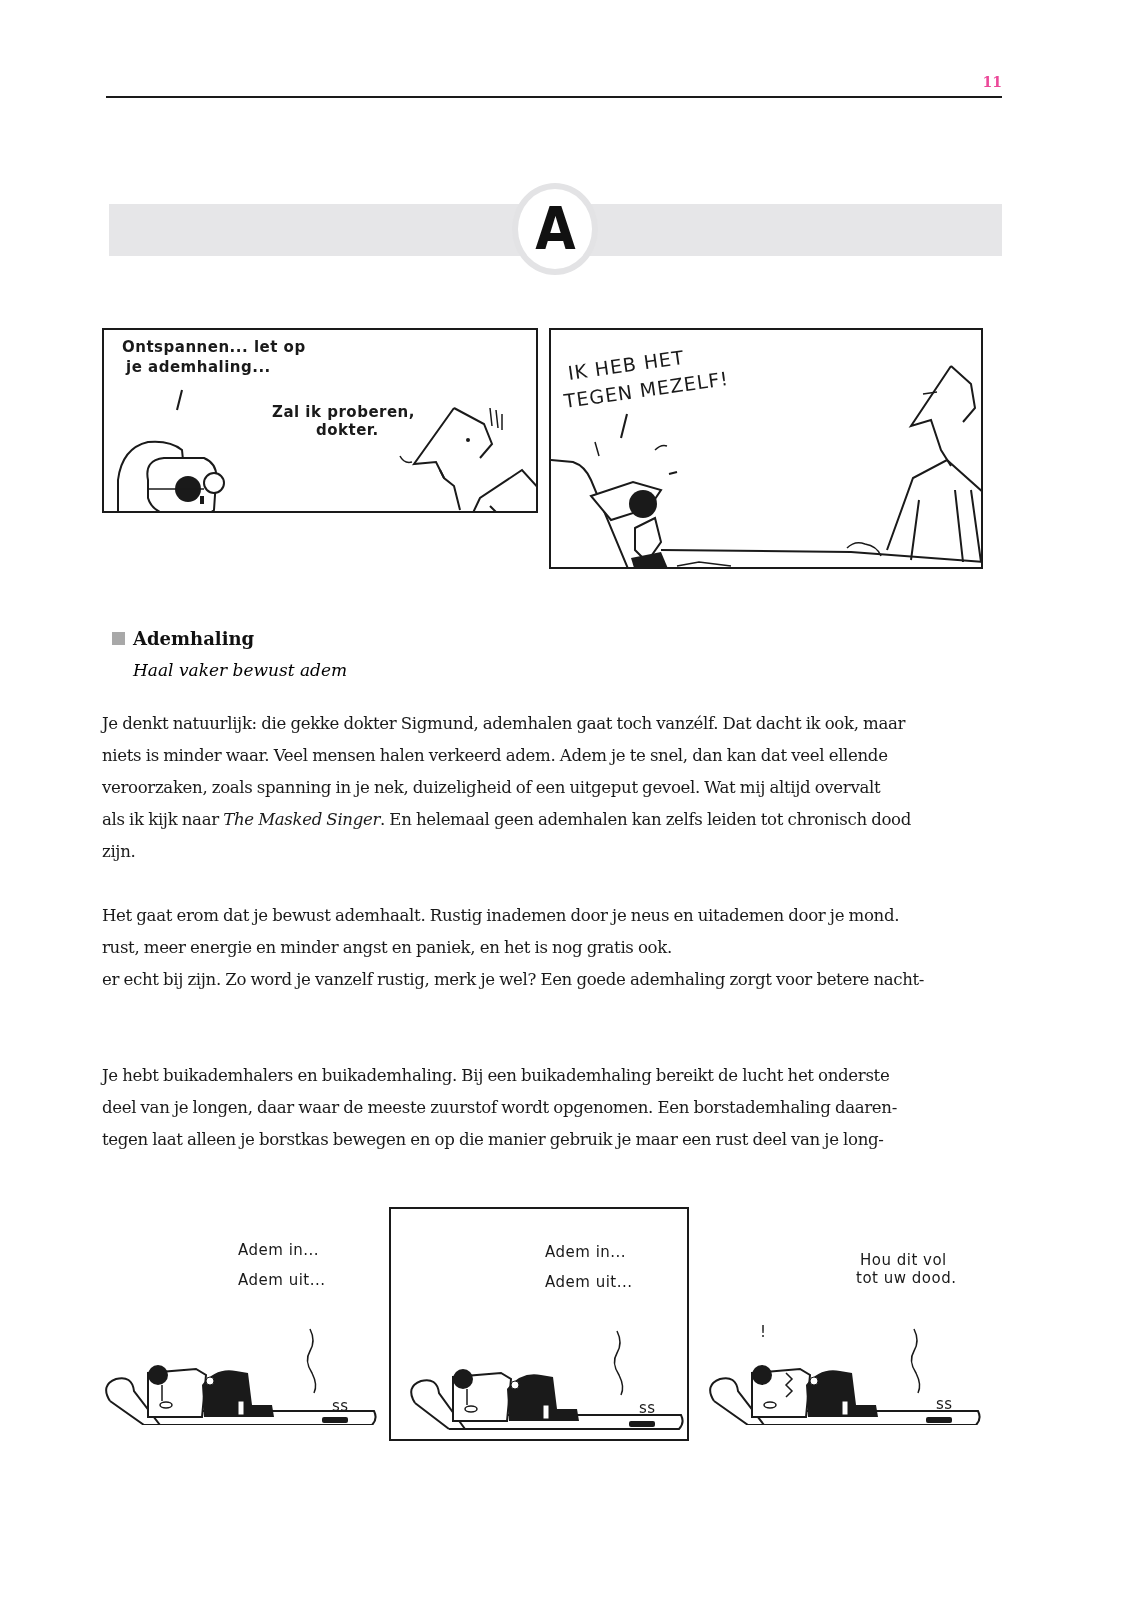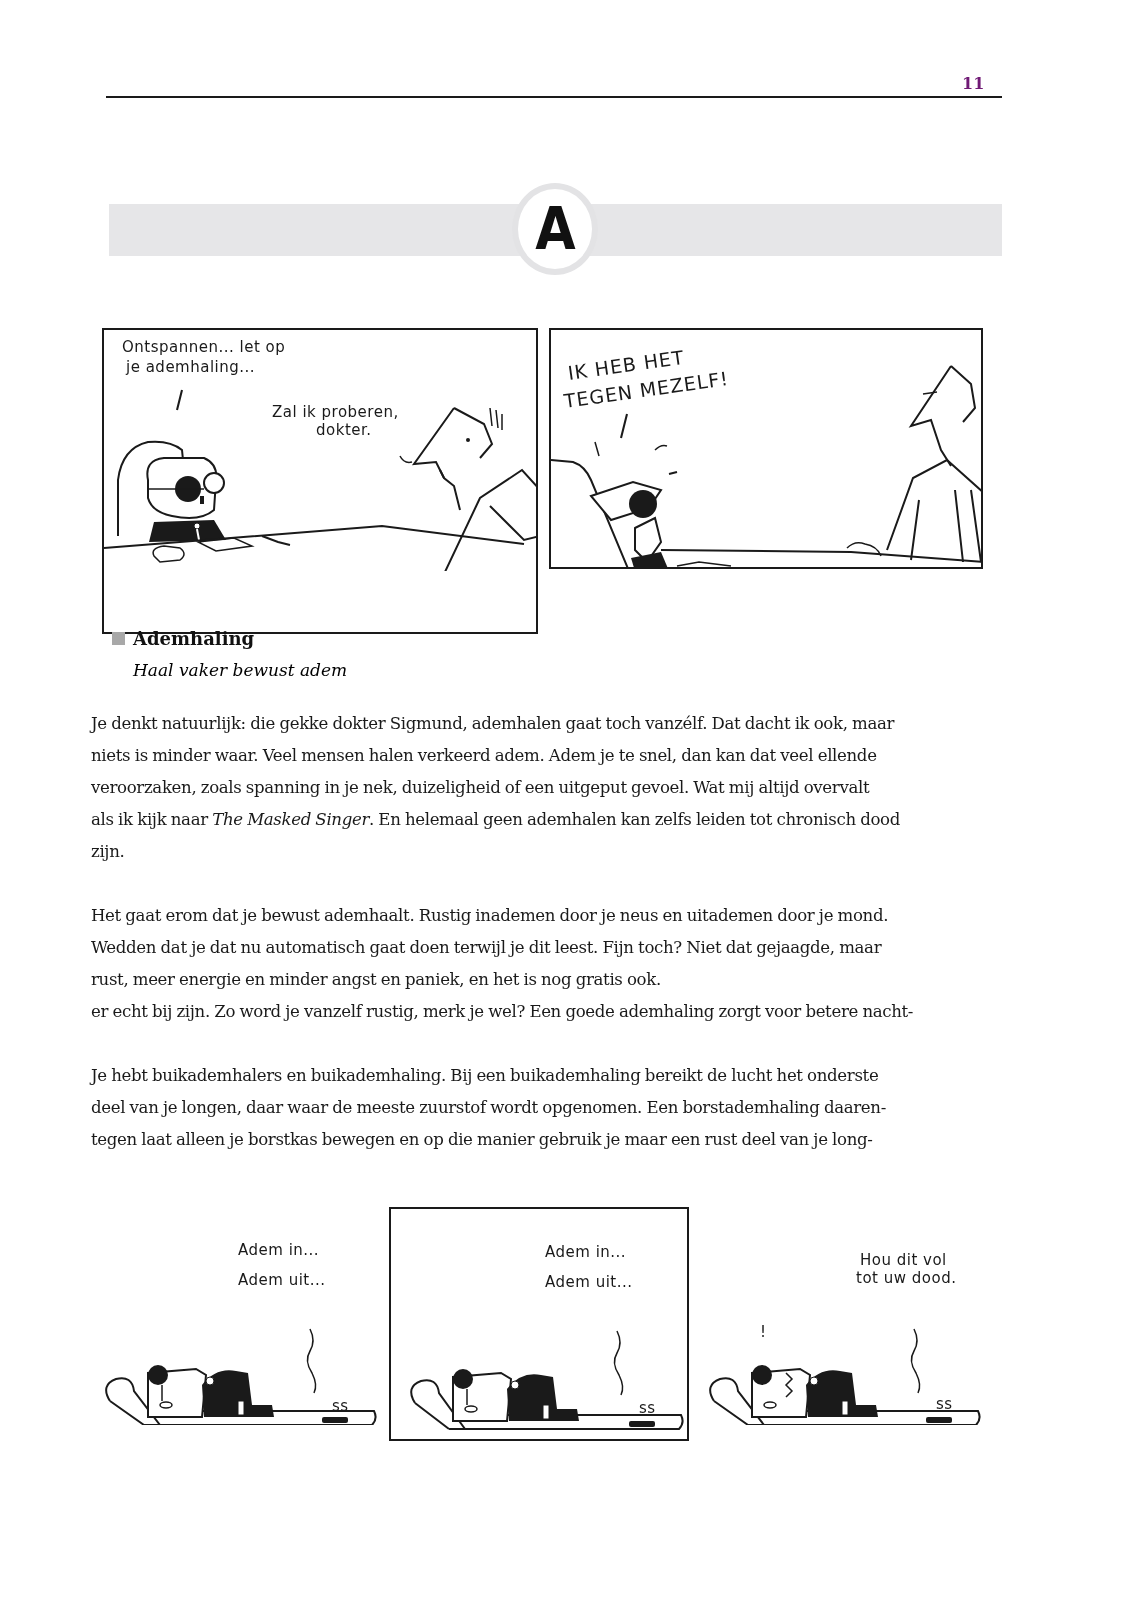--- a/index.html
+++ b/index.html
@@ -1,62 +1,62 @@
 <!DOCTYPE html>
 <html><head>
   <meta charset="utf-8">
   <style>
     html, body { margin: 0; padding: 0; background: #ffffff; }
     body { width: 1131px; height: 1600px; position: relative; overflow: hidden;
            font-family: "DejaVu Serif", serif; color: #1a1a1a; }
 
-    .page-number { position: absolute; top: 74px; left: 962px; width: 40px; text-align: left;
-                   font-family: "DejaVu Serif", serif; font-size: 16px; font-weight: bold; color: #701a75; }
+    .page-number { position: absolute; top: 74px; left: 962px; width: 40px; text-align: right;
+                   font-family: "DejaVu Serif", serif; font-size: 14px; font-weight: bold; color: #ec4899; }
     .header-rule { position: absolute; top: 96px; left: 106px; width: 896px; height: 2px; background: #1a1a1a; }
 
     .letter-band { position: absolute; top: 204px; left: 109px; width: 893px; height: 52px; background: #e6e6e8; }
     .letter-ring { position: absolute; top: 183px; left: 512px; width: 86px; height: 92px; border-radius: 50%;
                    background: #ffffff; border: 6px solid #e3e3e5; box-sizing: border-box;
                    display: flex; align-items: center; justify-content: center; }
     .letter-glyph { font-family: "DejaVu Sans", sans-serif; font-weight: bold; font-size: 58px; color: #111;
                     transform: scaleX(0.9); line-height: 1; }
 
     .panel { position: absolute; border: 2px solid #1a1a1a; background: #fff; overflow: hidden; box-sizing: border-box; }
     .panel svg { position: absolute; left: 0; top: 0; }
     .hand { font-family: "DejaVu Sans", sans-serif; font-size: 15px; fill: #1a1a1a; letter-spacing: 0.5px; }
     .hand-caps { font-family: "DejaVu Sans", sans-serif; font-size: 19px; fill: #1a1a1a; letter-spacing: 1px; }
 
     .section-head { position: absolute; top: 628px; left: 112px; display: flex; align-items: center; }
     .section-marker { width: 13px; height: 13px; background: #a8a8a8; margin-right: 8px; }
     .section-title { font-family: "DejaVu Serif", serif; font-weight: bold; font-size: 18px; color: #111; }
     .section-sub { position: absolute; top: 660px; left: 133px; font-family: "DejaVu Serif", serif; font-style: italic;
                    font-size: 17px; color: #000000; }
 
-    .body-text { position: absolute; left: 91px; width: 896px; font-family: "DejaVu Serif", serif;
+    .body-text { position: absolute; left: 102px; width: 896px; font-family: "DejaVu Serif", serif;
                  font-size: 16.6px; line-height: 32px; color: #1a1a1a; letter-spacing: -0.35px; word-spacing: -0.5px; }
     .line { white-space: nowrap; display: block; }
     .p1 { top: 708px; }
     .p2 { top: 900px; }
     .p3 { top: 1060px; }
 
     .strip { position: absolute; }
     .strip svg { position: absolute; left: 0; top: 0; }
   </style>
 </head>
 <body>
 
 <div class="page-number">11</div>
 <div class="header-rule"></div>
 
 <div class="letter-band"></div>
 <div class="letter-ring">
   <span class="letter-glyph">A</span>
 </div>
 
-<div class="panel" style="left:102px; top:328px; width:436px; height:306px;">
+<div class="panel" style="left:102px; top:328px; width:436px; height:185px;font-weight:bold;">
   <svg width="436" height="241" viewBox="0 0 436 241">
     <text class="hand" x="18" y="22">Ontspannen... let op</text>
     <text class="hand" x="22" y="42">je ademhaling...</text>
     <line x1="78" y1="60" x2="73" y2="80" stroke="#1a1a1a" stroke-width="2"></line>
     <text class="hand" x="168" y="87">Zal ik proberen,</text>
     <text class="hand" x="212" y="105">dokter.</text>
 
     <path d="M 14 206 L 14 150 Q 18 118 44 112 Q 66 110 78 120 L 80 140" fill="none" stroke="#1a1a1a" stroke-width="2"></path>
 
     <path d="M 44 150 Q 40 130 60 128 L 100 128 Q 114 134 112 150 L 110 180 Q 96 192 68 186 Q 48 182 44 168 Z" fill="#fff" stroke="#1a1a1a" stroke-width="2"></path>
@@ -119,21 +119,20 @@
 <div class="body-text p1">
   <span class="line">Je denkt natuurlijk: die gekke dokter Sigmund, ademhalen gaat toch vanzélf. Dat dacht ik ook, maar</span>
   <span class="line">niets is minder waar. Veel mensen halen verkeerd adem. Adem je te snel, dan kan dat veel ellende</span>
   <span class="line">veroorzaken, zoals spanning in je nek, duizeligheid of een uitgeput gevoel. Wat mij altijd overvalt</span>
   <span class="line"><span>als ik kijk naar </span><em>The Masked Singer</em><span>. En helemaal geen ademhalen kan zelfs leiden tot chronisch dood</span></span>
   <span class="line">zijn.</span>
 </div>
 
 <div class="body-text p2">
   <span class="line">Het gaat erom dat je bewust ademhaalt. Rustig inademen door je neus en uitademen door je mond.</span>
-  <span class="line">Wedden dat je dat nu automatisch gaat doen terwijl je dit leest. Fijn toch? Niet dat gejaagde, maar</span>
   <span class="line">rust, meer energie en minder angst en paniek, en het is nog gratis ook.</span>
   <span class="line">er echt bij zijn. Zo word je vanzelf rustig, merk je wel? Een goede ademhaling zorgt voor betere nacht-</span>
 </div>
 
 <div class="body-text p3">
   <span class="line">Je hebt buikademhalers en buikademhaling. Bij een buikademhaling bereikt de lucht het onderste</span>
   <span class="line">deel van je longen, daar waar de meeste zuurstof wordt opgenomen. Een borstademhaling daaren-</span>
   <span class="line">tegen laat alleen je borstkas bewegen en op die manier gebruik je maar een rust deel van je long-</span>
 </div>
 

